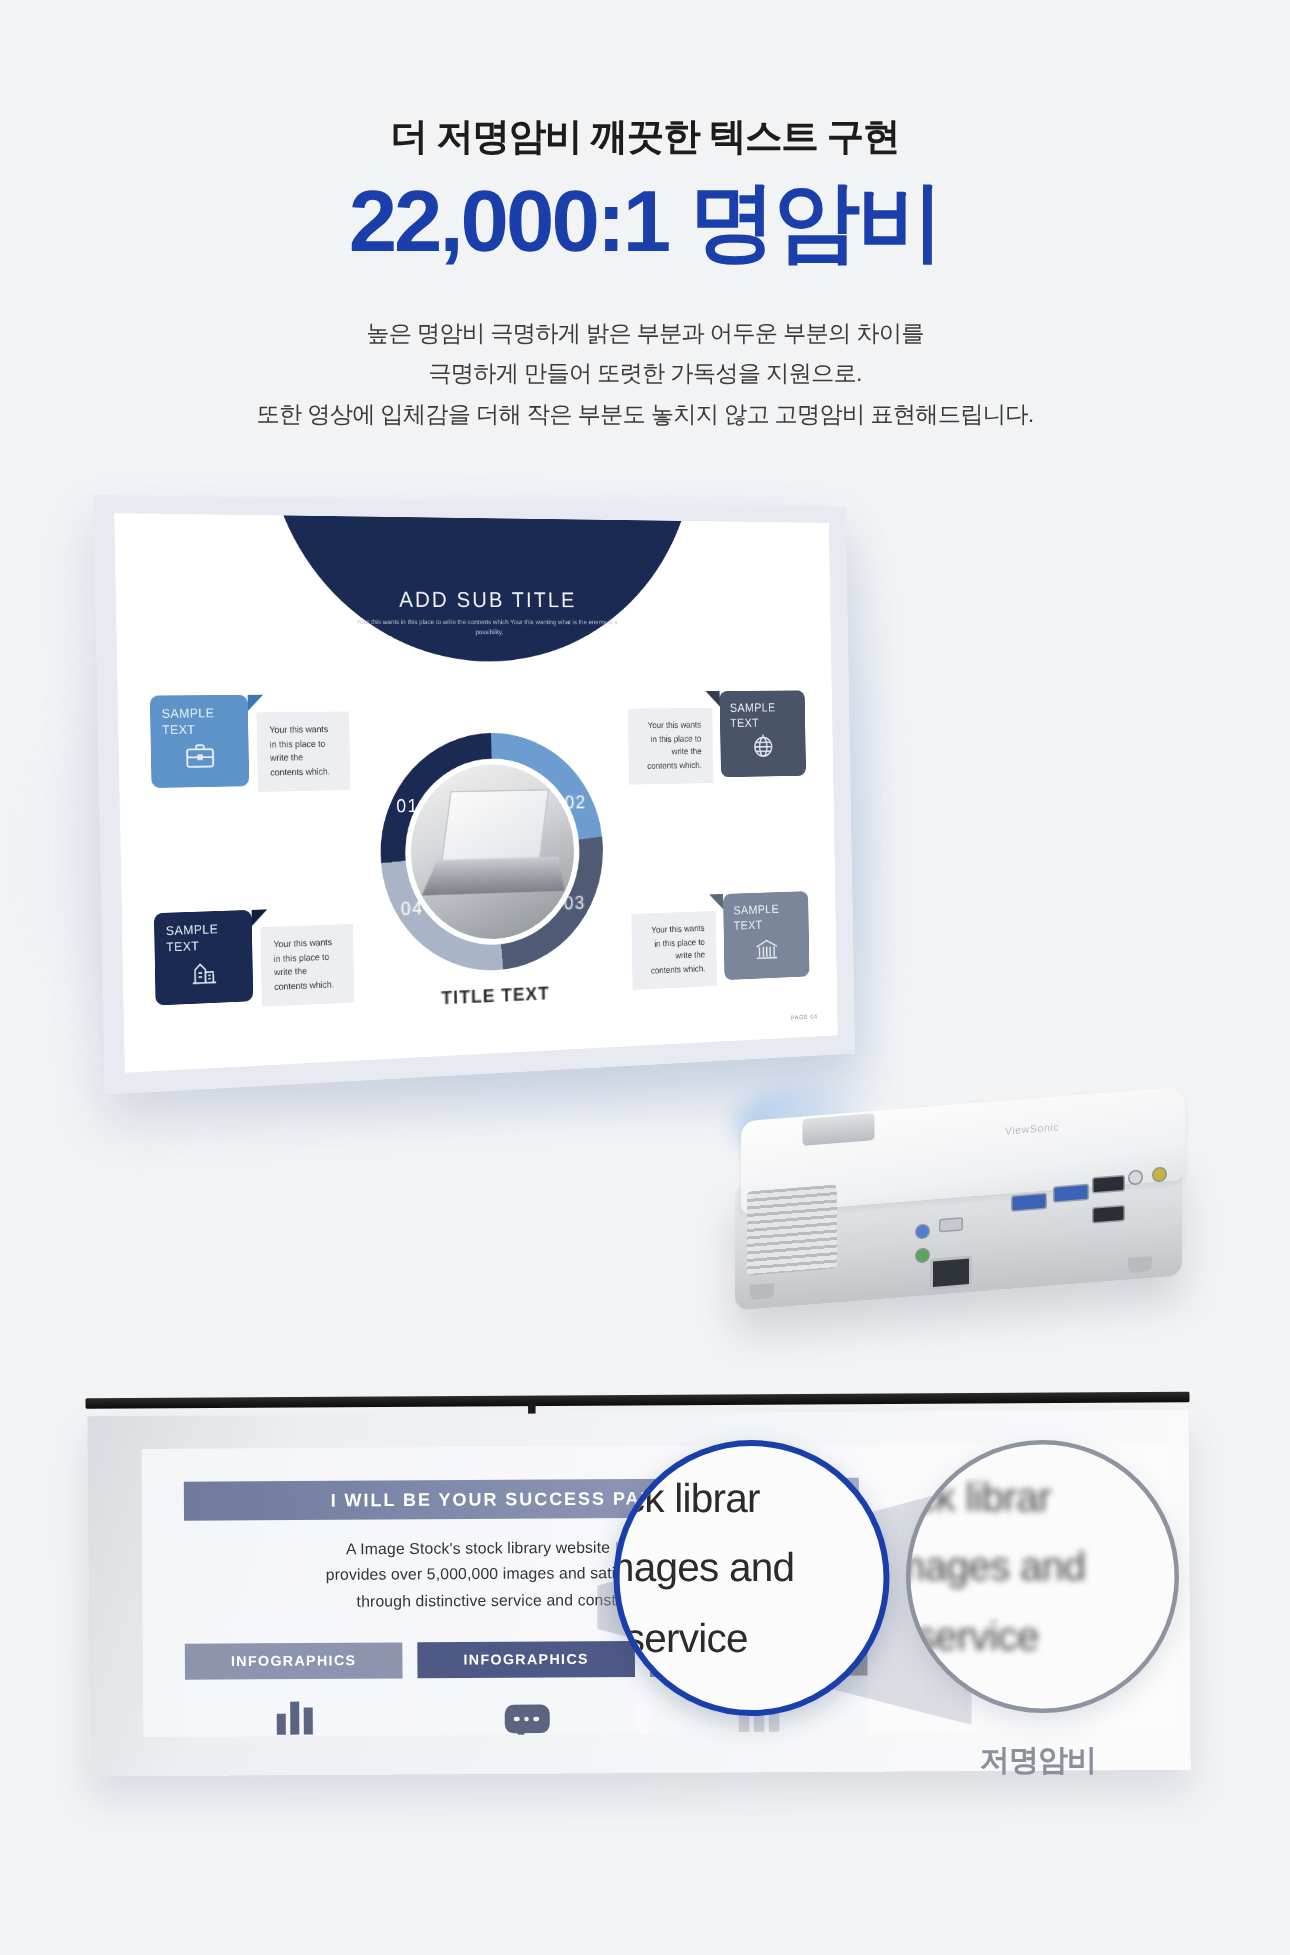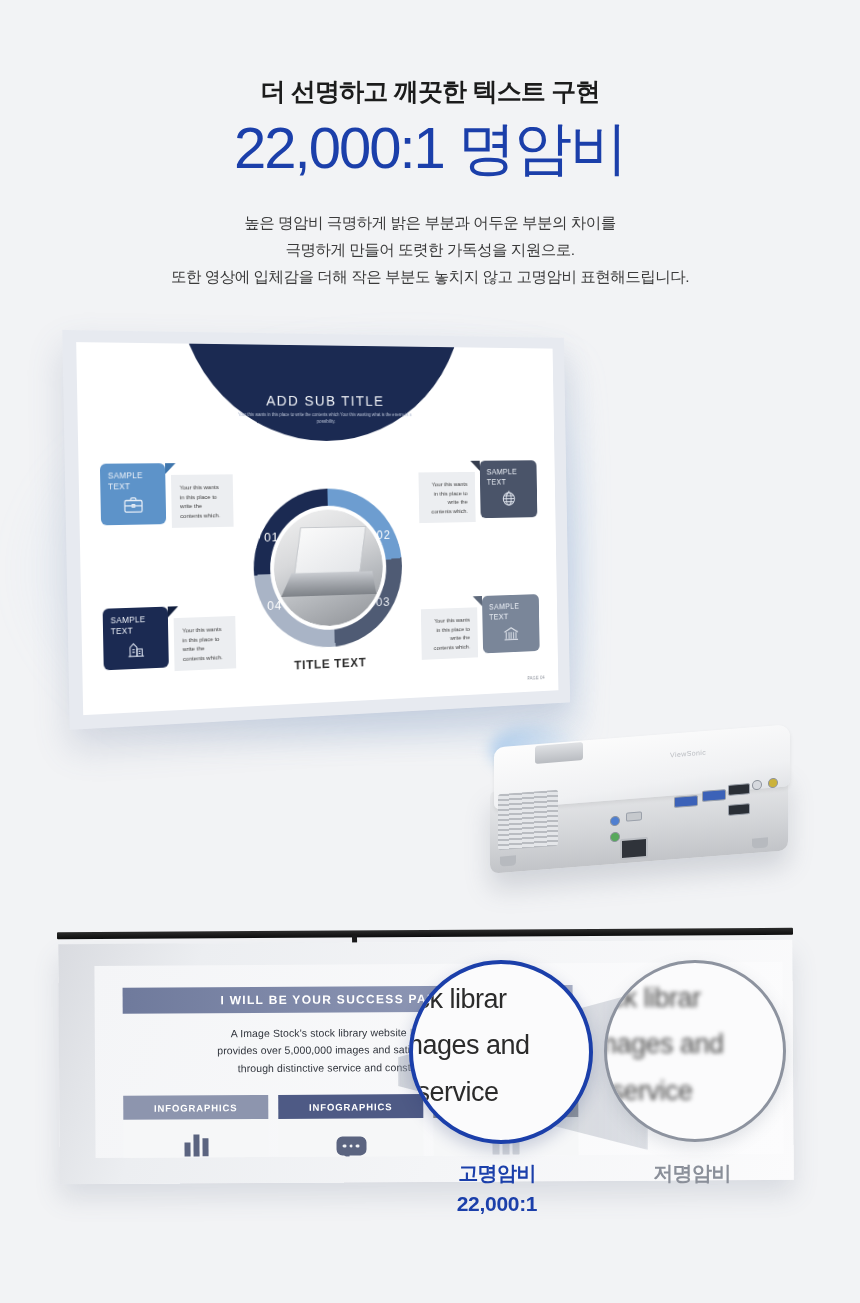--- a/index.html
+++ b/index.html
@@ -12,21 +12,21 @@
   }
   .page{position:relative;width:860px;height:1303px;}
 
   
   .header{position:absolute;left:0;top:0;width:860px;text-align:center;}
   .eyebrow{
     margin-top:76px;font-size:25px;font-weight:bold;color:#1c1c1c;
     letter-spacing:-0.8px;line-height:1.2;
   }
   .headline{
-    margin-top:12px;font-size:58px;font-weight:normal;color:#1b3faa;
+    margin-top:12px;font-size:58px;font-weight:bold;color:#1b3faa;
     letter-spacing:-2px;line-height:1.05;white-space:nowrap;
   }
   .subcopy{
     margin-top:30px;font-size:15.5px;color:#3a3a3a;line-height:1.75;
     letter-spacing:-0.5px;
   }
 
   
   .scene-top{position:absolute;left:0;top:322px;width:860px;height:580px;}
 
@@ -292,21 +292,21 @@
   .cap-val{font-size:21px;font-weight:bold;margin-top:5px;letter-spacing:-.3px;}
   .cap-hi .cap-title,.cap-hi .cap-val{color:#1b3faa;}
   .cap-lo .cap-title,.cap-lo .cap-val{color:#8a8f99;}
 </style>
 </head>
 <body>
 
 <div class="page">
 
   <div class="header">
-    <div class="eyebrow">더 선명하고 깨끗한 텍스트 구현</div>
+    <div class="eyebrow">더 저명암비 깨끗한 텍스트 구현</div>
     <div class="headline">22,000:1 명암비</div>
     <div class="subcopy">
       <div>높은 명암비 극명하게 밝은 부분과 어두운 부분의 차이를</div>
       <div>극명하게 만들어 또렷한 가독성을 지원으로.</div>
       <div>또한 영상에 입체감을 더해 작은 부분도 놓치지 않고 고명암비 표현해드립니다.</div>
     </div>
   </div>
 
   <div class="scene-top">
 
@@ -500,22 +500,18 @@
   </div>
 
   <div class="mag mag-blur">
     <div class="mag-lines">
       <div>tock librar</div>
       <div>images and</div>
       <div>e service</div>
     </div>
   </div>
 
-  <div class="mag-caption cap-hi">
-    <div class="cap-title">고명암비</div>
-    <div class="cap-val">22,000:1</div>
-  </div>
 
   <div class="mag-caption cap-lo">
     <div class="cap-title">저명암비</div>
   </div>
 
 </div>
 
 </body></html>

